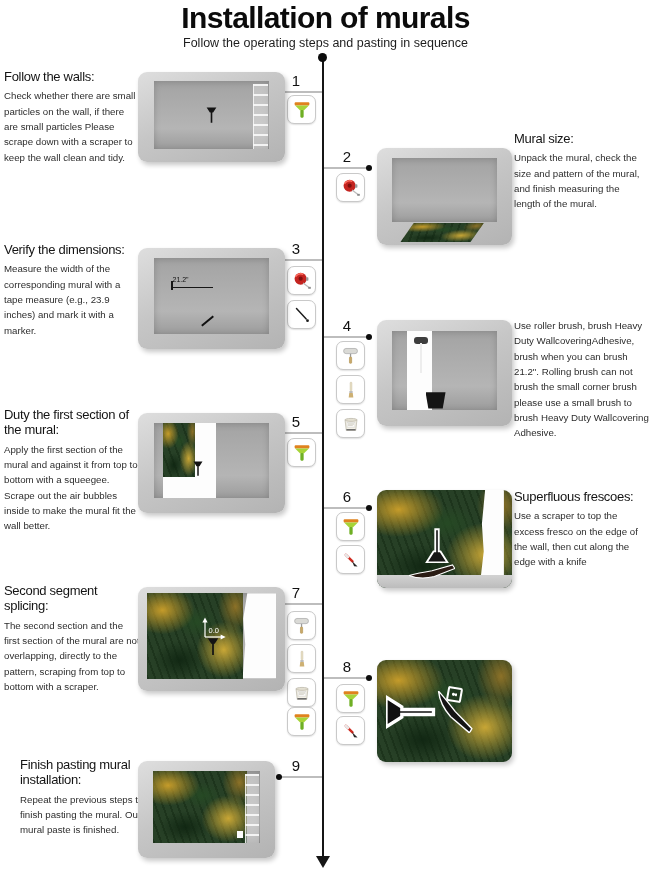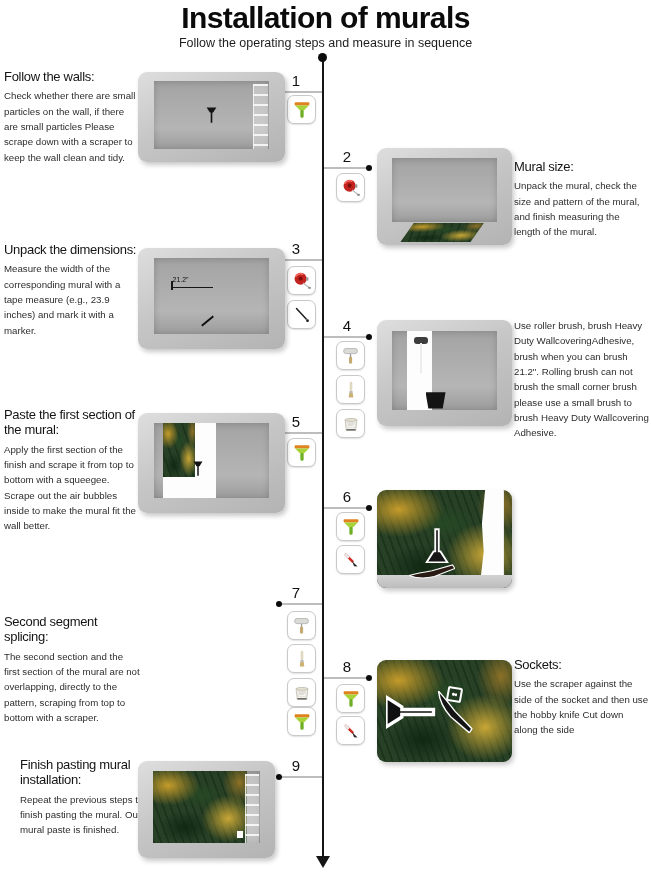--- a/index.html
+++ b/index.html
@@ -126,21 +126,21 @@
     </symbol>
     <symbol id="i-knife-sil" viewBox="0 0 40 14">
       <path d="M0 10 Q10 14 22 11 L40 4 L38 0.8 L20 6 Q8 8 0 10 Z"></path>
     </symbol>
   </defs>
 </svg>
 
 <div class="page">
 
   <h1 class="title">Installation of murals</h1>
-  <p class="subtitle">Follow the operating steps and measure in sequence</p>
+  <p class="subtitle">Follow the operating steps and pasting in sequence</p>
 
   <div class="timeline-line"></div>
   <div class="timeline-dot"></div>
   <div class="timeline-arrow"></div>
 
   <div class="connector" style="left:280px;top:91px;width:42px"></div>
   <div class="cdot" style="left:276px;top:89px"></div>
   <div class="num" style="left:283px;top:72px">1</div>
   <div class="text-block" style="left:4px;top:69px;width:134px">
     <div class="step-title">Follow the walls:</div>
@@ -165,30 +165,30 @@
   <div class="num" style="left:334px;top:148px">2</div>
   <div class="tool" style="left:336px;top:173px">
     <svg>
         <use href="#i-tape"></use>
       </svg>
   </div>
   <div class="room" style="left:377px;top:148px;width:135px;height:97px">
     <div class="wall" style="bottom:24%"></div>
     <div class="mural-bg" style="position:absolute;left:22%;width:52%;bottom:2.5%;height:20%;transform:skewX(-35deg)"></div>
   </div>
-  <div class="text-block" style="left:514px;top:159px;width:133px">
+  <div class="text-block" style="left:514px;top:131px;width:133px">
     <div class="step-title">Mural size:</div>
     <div class="step-body">Unpack the mural, check the size and pattern of the mural, and finish measuring the length of the mural.</div>
   </div>
 
   <div class="connector" style="left:280px;top:259px;width:42px"></div>
   <div class="cdot" style="left:276px;top:257px"></div>
   <div class="num" style="left:283px;top:240px">3</div>
   <div class="text-block" style="left:4px;top:242px;width:134px">
-    <div class="step-title">Unpack the dimensions:</div>
+    <div class="step-title">Verify the dimensions:</div>
     <div class="step-body">Measure the width of the corresponding mural with a tape measure (e.g., 23.9 inches) and mark it with a marker.</div>
   </div>
   <div class="tool" style="left:287px;top:266px">
     <svg>
         <use href="#i-tape"></use>
       </svg>
   </div>
   <div class="tool" style="left:287px;top:300px">
     <svg>
         <use href="#i-marker"></use>
@@ -230,22 +230,22 @@
     </div>
   </div>
   <div class="text-block" style="left:514px;top:318px;width:135px">
     <div class="step-body">Use roller brush, brush Heavy Duty WallcoveringAdhesive, brush when you can brush 21.2". Rolling brush can not brush the small corner brush please use a small brush to brush Heavy Duty Wallcovering Adhesive.</div>
   </div>
 
   <div class="connector" style="left:280px;top:432px;width:42px"></div>
   <div class="cdot" style="left:276px;top:430px"></div>
   <div class="num" style="left:283px;top:413px">5</div>
   <div class="text-block" style="left:4px;top:407px;width:134px">
-    <div class="step-title">Paste the first section of the mural:</div>
-    <div class="step-body">Apply the first section of the finish and scrape it from top to bottom with a squeegee. Scrape out the air bubbles inside to make the mural fit the wall better.</div>
+    <div class="step-title">Duty the first section of the mural:</div>
+    <div class="step-body">Apply the first section of the mural and against it from top to bottom with a squeegee. Scrape out the air bubbles inside to make the mural fit the wall better.</div>
   </div>
   <div class="tool" style="left:287px;top:438px">
     <svg>
         <use href="#i-scraper"></use>
       </svg>
   </div>
   <div class="room" style="left:138px;top:413px;width:147px;height:100px">
     <div class="wall">
       <div class="whitestrip" style="left:8%;width:46%;top:0;bottom:0"></div>
       <div class="mural-bg" style="position:absolute;left:8%;width:28%;top:0;height:72%"></div>
@@ -271,25 +271,29 @@
   <div class="closeup mural-bg" style="left:377px;top:490px;width:135px;height:98px">
     <div class="whitestrip" style="right:6%;width:17%;top:0;bottom:13%;clip-path:polygon(18% 0,100% 0,100% 100%,0 100%,12% 72%,4% 40%)"></div>
     <div class="floorstrip" style="height:13%"></div>
     <svg class="sil" style="left:34%;top:38%;width:28px;height:36px;fill:#161616;stroke:#fff;stroke-width:1.6;transform:rotate(180deg)">
         <use href="#i-scraper-sil"></use>
       </svg>
     <svg class="sil" style="left:24%;top:76%;width:46px;height:16px;fill:#2a1c14;stroke:#fff;stroke-width:0.9">
         <use href="#i-knife-sil"></use>
       </svg>
   </div>
+  <div class="text-block" style="left:514px;top:489px;width:135px">
+    <div class="step-title">Superfluous frescoes:</div>
+    <div class="step-body">Use a scraper to top the excess fresco on the edge of the wall, then cut along the edge with a knife</div>
+  </div>
 
   <div class="connector" style="left:280px;top:603px;width:42px"></div>
   <div class="cdot" style="left:276px;top:601px"></div>
   <div class="num" style="left:283px;top:584px">7</div>
-  <div class="text-block" style="left:4px;top:614px;width:136px">
+  <div class="text-block" style="left:4px;top:583px;width:136px">
     <div class="step-title">Second segment splicing:</div>
     <div class="step-body">The second section and the first section of the mural are not overlapping, directly to the pattern, scraping from top to bottom with a scraper.</div>
   </div>
   <div class="tool" style="left:287px;top:611px">
     <svg>
         <use href="#i-roller"></use>
       </svg>
   </div>
   <div class="tool" style="left:287px;top:644px">
     <svg>
@@ -298,20 +302,36 @@
   </div>
   <div class="tool" style="left:287px;top:678px">
     <svg>
         <use href="#i-bucket"></use>
       </svg>
   </div>
   <div class="tool" style="left:287px;top:707px">
     <svg>
         <use href="#i-scraper"></use>
       </svg>
+  </div>
+  <div class="room" style="left:138px;top:587px;width:147px;height:104px">
+    <div class="wall thin">
+      <div class="whitestrip" style="right:0;width:26%;top:0;bottom:0;clip-path:polygon(14% 0,100% 0,100% 100%,0 100%,8% 60%,2% 30%)"></div>
+      <div class="mural-bg" style="position:absolute;left:0;width:74%;top:0;bottom:0"></div>
+      <svg class="sil" style="left:42%;top:26%;width:30px;height:26px" viewBox="0 0 30 26">
+        <line x1="4" y1="22" x2="4" y2="6" stroke="#ffffff" stroke-width="1.2"></line>
+        <path d="M4 2.6 l-2.6 5 h5.2 Z" fill="#ffffff"></path>
+        <line x1="4" y1="22" x2="21" y2="22" stroke="#ffffff" stroke-width="1.2"></line>
+        <path d="M24.6 22 l-5 -2.6 v5.2 Z" fill="#ffffff"></path>
+        <text x="7.5" y="18" font-size="7.5" fill="#ffffff">0.0</text>
+      </svg>
+      <svg class="sil" style="left:46%;top:52%;width:14px;height:18px;fill:#141414">
+          <use href="#i-scraper-sil"></use>
+        </svg>
+    </div>
   </div>
 
   <div class="connector" style="left:324px;top:677px;width:46px"></div>
   <div class="cdot" style="left:366px;top:675px"></div>
   <div class="num" style="left:334px;top:658px">8</div>
   <div class="tool" style="left:336px;top:684px">
     <svg>
         <use href="#i-scraper"></use>
       </svg>
   </div>
@@ -321,24 +341,20 @@
       </svg>
   </div>
   <div class="closeup mural-bg" style="left:377px;top:660px;width:135px;height:102px">
     <svg class="sil" style="left:10%;top:26%;width:40px;height:50px;fill:#101010;stroke:#fff;stroke-width:2;transform:rotate(-90deg)">
         <use href="#i-scraper-sil"></use>
       </svg>
     <div class="socket" style="left:52%;top:26%"></div>
     <svg class="sil" style="left:38%;top:42%;width:52px;height:18px;fill:#141414;stroke:#fff;stroke-width:1.1;transform:rotate(62deg)">
         <use href="#i-knife-sil"></use>
       </svg>
-  </div>
-  <div class="text-block" style="left:514px;top:657px;width:135px">
-    <div class="step-title">Sockets:</div>
-    <div class="step-body">Use the scraper against the side of the socket and then use the hobby knife Cut down along the side</div>
   </div>
 
   <div class="connector" style="left:280px;top:776px;width:42px"></div>
   <div class="cdot" style="left:276px;top:774px"></div>
   <div class="num" style="left:283px;top:757px">9</div>
   <div class="text-block" style="left:20px;top:757px;width:134px">
     <div class="step-title">Finish pasting mural installation:</div>
     <div class="step-body">Repeat the previous steps to finish pasting the mural. Our mural paste is finished.</div>
   </div>
   <div class="room" style="left:138px;top:761px;width:137px;height:97px">

